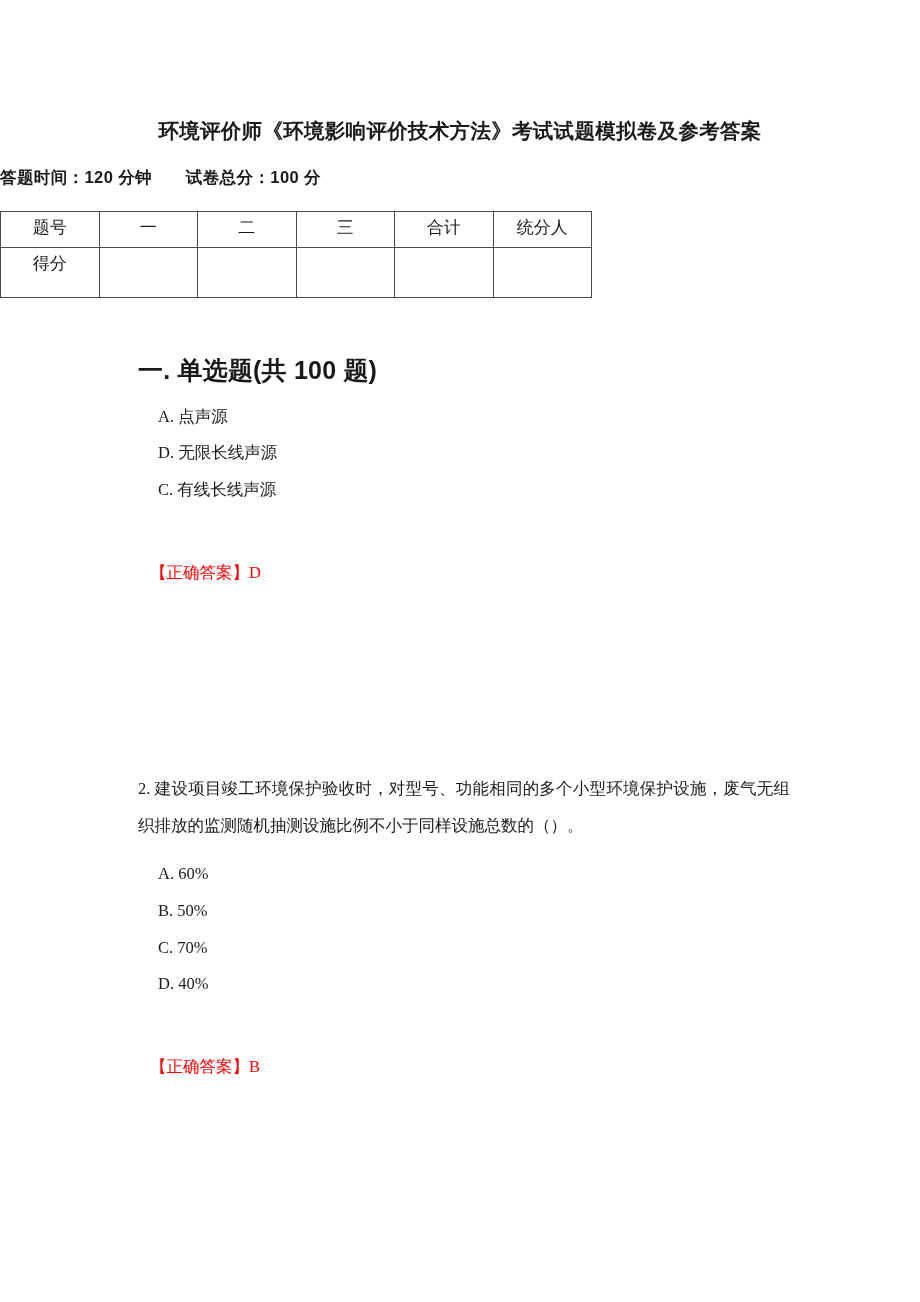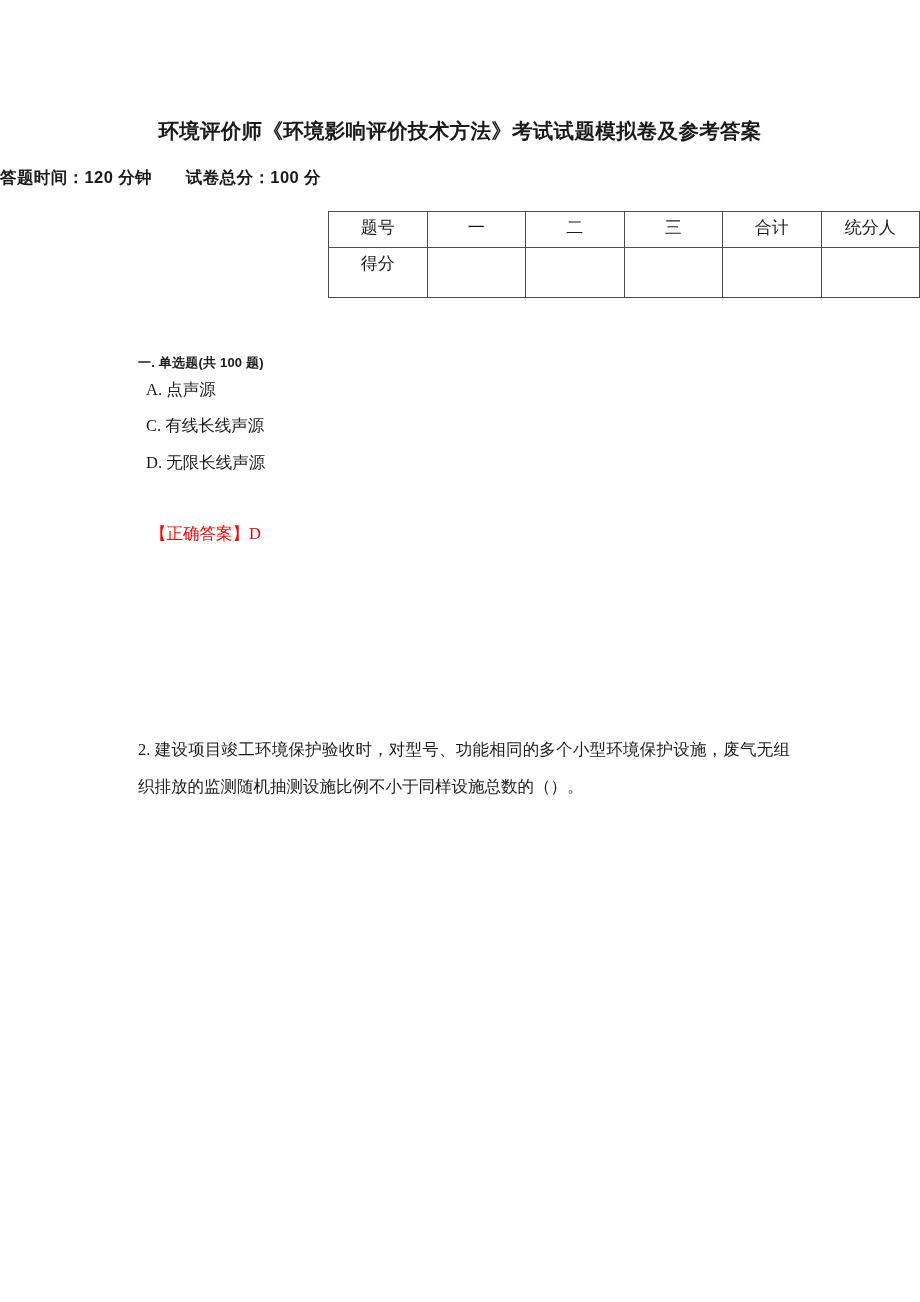--- a/index.html
+++ b/index.html
@@ -42,21 +42,21 @@
     padding-top: 22px;
     letter-spacing: 0.4px;
     font-family: "Liberation Sans", "DejaVu Sans", sans-serif;
   }
 
   
   .score-table-wrap {
     margin: 0;
     padding-top: 22px;
     display: flex;
-    justify-content: flex-end;
+    justify-content: flex-start;
   }
   table.score-table {
     border-collapse: collapse;
     width: 592px;
     table-layout: fixed;
   }
   table.score-table td {
     border: 1px solid #4d4d4d;
     text-align: center;
     font-size: 17px;
@@ -65,38 +65,38 @@
     padding-top: 4px;
   }
   table.score-table tr.row-head td { height: 30px; }
   table.score-table tr.row-score td { height: 44px; }
 
   
   .content {
     padding: 0 130px 0 138px;
   }
   .section-heading {
-    font-size: 13px;
+    font-size: 25px;
     font-weight: bold;
     font-family: "Liberation Sans", "DejaVu Sans", sans-serif;
     margin: 0;
     padding-top: 56px;
     letter-spacing: 0.2px;
   }
   .question {
     margin: 0;
     padding-top: 18px;
     font-size: 16.5px;
     line-height: 2.22;
     text-align: justify;
     text-justify: inter-ideograph;
   }
   .options {
     list-style: none;
-    margin: 0;
+    margin: 12px;
     padding: 0 0 0 8px;
   }
   .options li {
     font-size: 16.5px;
     line-height: 2.22;
   }
   .answer {
     color: #ff0000;
     font-size: 16.5px;
     margin: 12px;
@@ -138,28 +138,35 @@
     </table>
   </div>
 
   <div class="content">
 
     <div class="section-heading">一. 单选题(共 100 题)</div>
 
     <div>
       <ul class="options">
         <li>A. 点声源</li>
+        <li>D. 无限长线声源</li>
         <li>C. 有线长线声源</li>
-        <li>D. 无限长线声源</li>
       </ul>
       <div class="gap-med"></div>
       <p class="answer"><span class="bracketed">【正确答案】</span><span>D</span></p>
     </div>
 
     <div class="gap-large"></div>
 
     <div>
       <p class="question">2. 建设项目竣工环境保护验收时，对型号、功能相同的多个小型环境保护设施，废气无组织排放的监测随机抽测设施比例不小于同样设施总数的（）。</p>
+      <ul class="options">
+        <li>A. 60%</li>
+        <li>B. 50%</li>
+        <li>C. 70%</li>
+        <li>D. 40%</li>
+      </ul>
       <div class="gap-med"></div>
+      <p class="answer"><span class="bracketed">【正确答案】</span><span>B</span></p>
     </div>
 
   </div>
 </div>
 
 </body></html>

